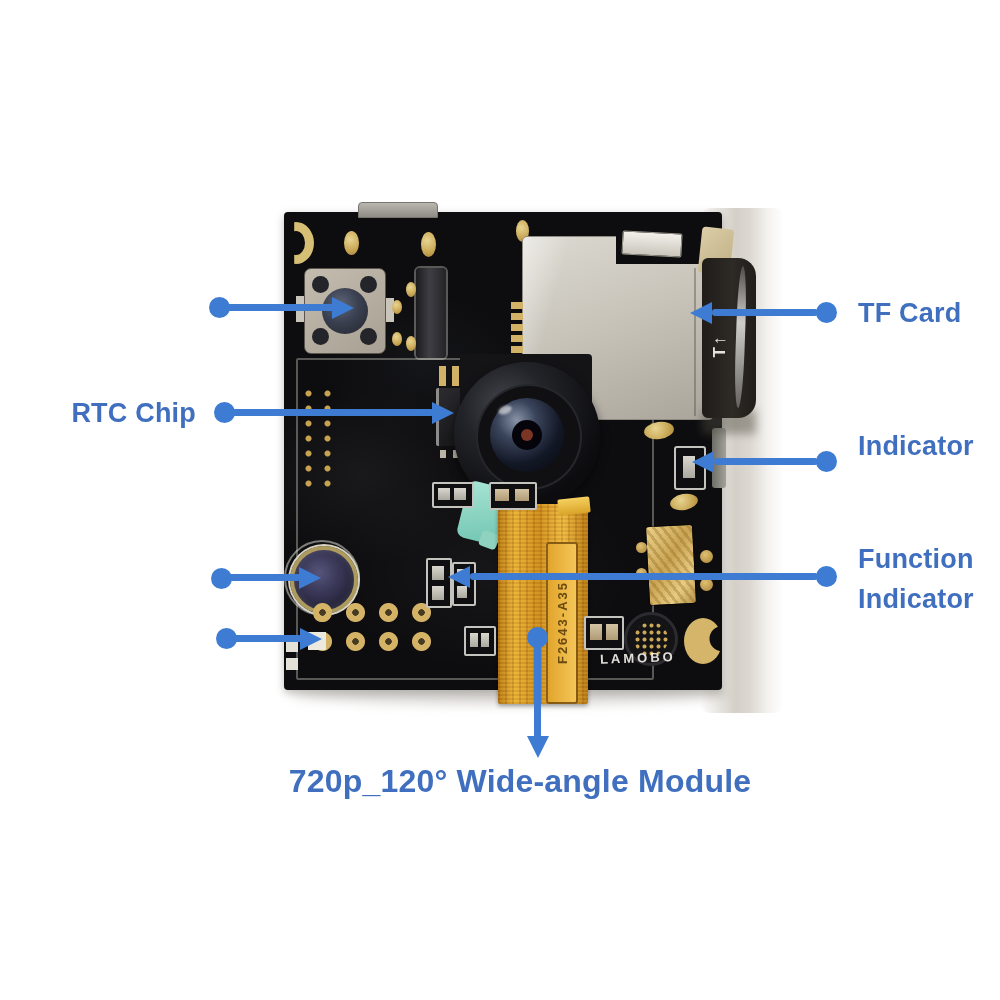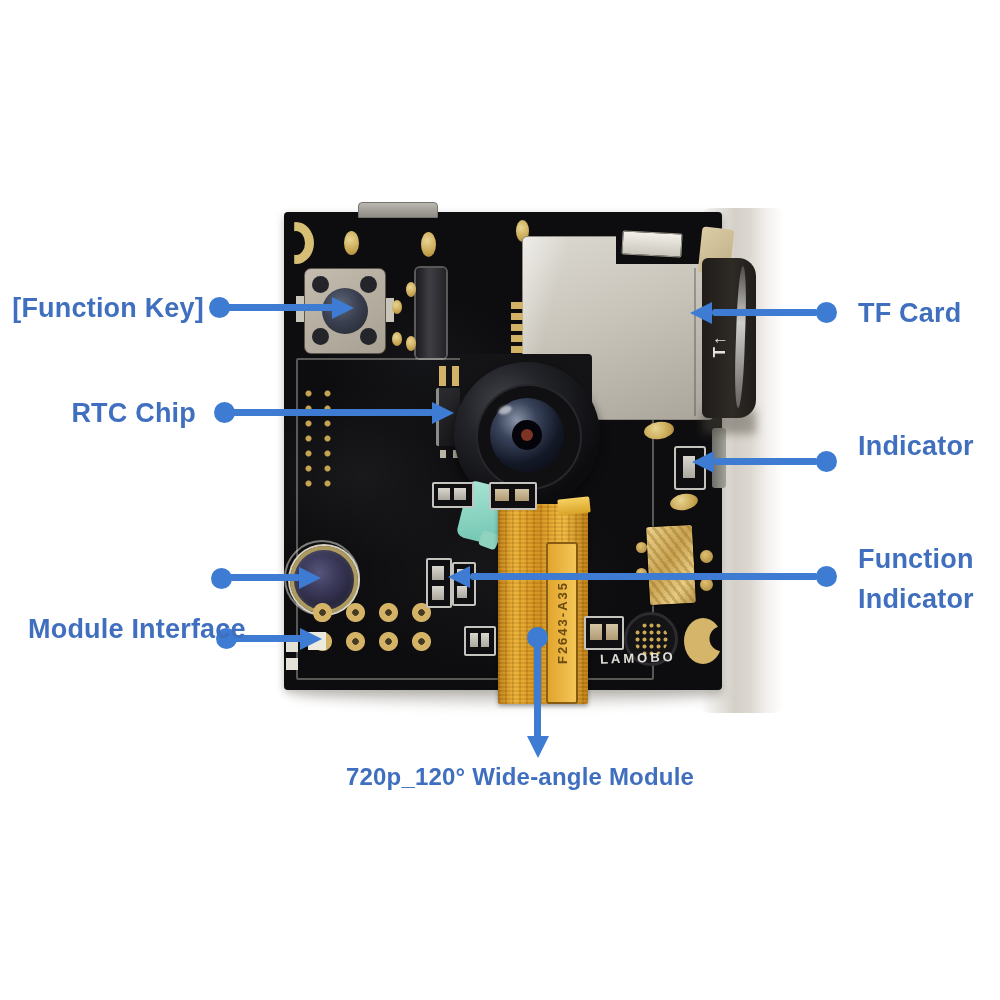--- a/index.html
+++ b/index.html
@@ -200,21 +200,21 @@
 
   
   .lbl{position:absolute;color:#3f6fbe;font-weight:bold;font-size:27px;z-index:7;letter-spacing:.2px;}
   #lab-funckey{left:0;top:293px;width:204px;text-align:right;}
   #lab-rtc{left:0;top:398px;width:196px;text-align:right;}
   #lab-mic{left:0;top:564px;width:200px;text-align:right;}
   #lab-nrf{left:28px;top:612px;width:280px;line-height:35px;}
   #lab-tf{left:858px;top:298px;}
   #lab-chg{left:858px;top:426px;line-height:40px;}
   #lab-func{left:858px;top:539px;line-height:40px;}
-  #lab-module{left:260px;top:763px;width:520px;text-align:center;font-size:24px;}
+  #lab-module{left:260px;top:763px;width:520px;text-align:center;font-size:32px;}
 </style>
 </head>
 <body>
 
 <div id="canvas">
 
   <div class="abs" id="shadow-right"></div>
   <div class="abs" id="shadow-bottom"></div>
   <div class="abs" id="shadow-card-bottom"></div>
 
@@ -357,24 +357,22 @@
   <div class="a-head-l" style="left:692px;top:451px;"></div>
 
   <div class="a-dot" style="left:816px;top:566px;"></div>
   <div class="a-line" style="left:470px;top:573px;width:348px;"></div>
   <div class="a-head-l" style="left:448px;top:566px;"></div>
 
   <div class="a-dot" style="left:527px;top:627px;"></div>
   <div class="a-vline" style="left:534px;top:640px;height:98px;"></div>
   <div class="a-head-d" style="left:527px;top:736px;"></div>
 
-  <div class="lbl" id="lab-funckey">[Function Key]</div>
   <div class="lbl" id="lab-rtc">RTC Chip</div>
   <div class="lbl" id="lab-nrf">
-    <div>Module Interface</div>
   </div>
   <div class="lbl" id="lab-tf">TF Card</div>
   <div class="lbl" id="lab-chg">
     <div>Indicator</div>
   </div>
   <div class="lbl" id="lab-func">
     <div>Function</div>
     <div>Indicator</div>
   </div>
   <div class="lbl" id="lab-module">720p_120° Wide-angle Module</div>

